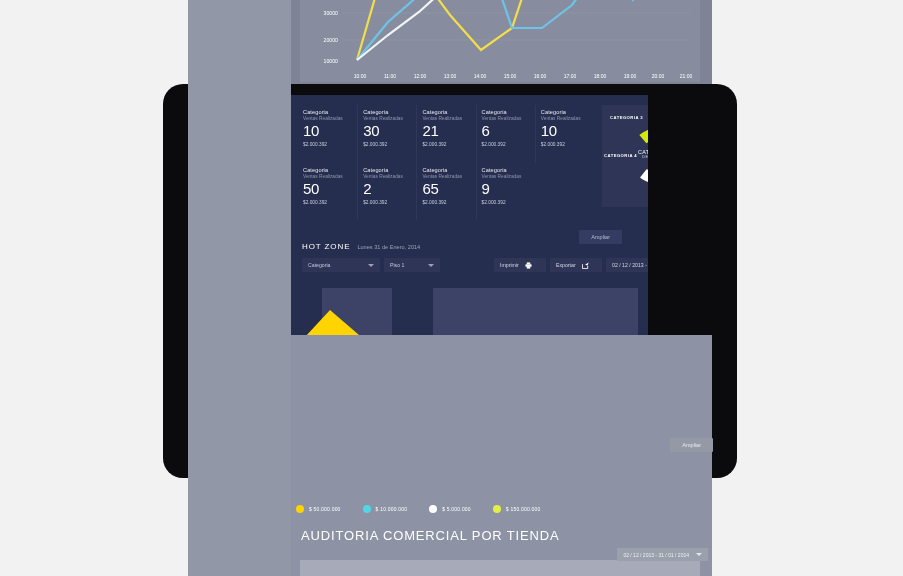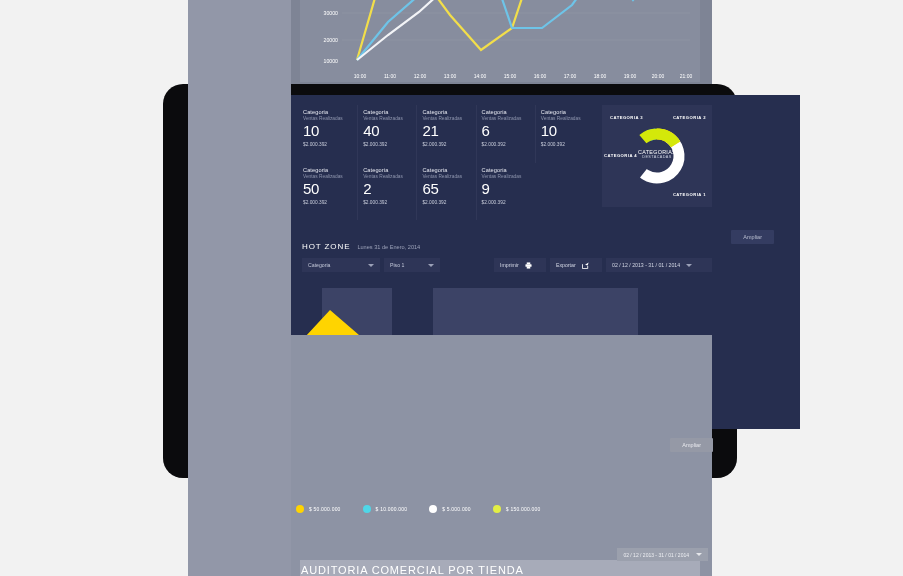--- a/index.html
+++ b/index.html
@@ -21,21 +21,21 @@
   .device-bottom {
     position: absolute; left: 163px; top: 414px;
     width: 574px; height: 64px;
     background: #b4b4b4;
     border-radius: 0 0 20px 20px;
   }
 
   
   .screen {
     position: absolute; left: 188px; top: 95px;
-    width: 612px; height: 334px;
+    width: 460px; height: 334px;
     background: #262e4f;
     overflow: hidden;
   }
 
   
   .page-top {
     position: absolute; left: 188px; top: 0;
     width: 524px; height: 95px;
     background: #7e8495;
   }
@@ -128,21 +128,21 @@
     position: absolute; left: 300px; top: 560px;
     width: 400px; height: 16px;
     background: #a7abb9;
   }
 
   .legend { position: absolute; left: 296px; top: 505px; display: flex; gap: 22px; }
   .lg { display: flex; align-items: center; gap: 5px; }
   .dot { width: 8px; height: 8px; border-radius: 50%; }
   .lg span { font-size: 5px; color: #ffffff; letter-spacing: .2px; }
 
-  .aud-title { position: absolute; left: 301px; top: 564px; font-size: 11px; color: #ffffff; letter-spacing: .85px; }
+  .aud-title { position: absolute; left: 301px; top: 528px; font-size: 13px; color: #ffffff; letter-spacing: .85px; }
   .aud-date {
     position: absolute; right: 195px; top: 548px;
     background: #9ba0ad; color: #edeef2; font-size: 5px;
     height: 13px; display: flex; align-items: center; padding: 0 6px; gap: 7px; border: none;
   }
   .amp-map { position: absolute; right: 190px; top: 438px; }
   .amp-chart { position: absolute; right: 190px; top: 87px; }
 </style>
 </head>
 <body>
@@ -195,21 +195,21 @@
       <div class="stats-grid">
         <div class="stat">
           <div class="t1">Categoria</div>
           <div class="t2">Ventas Realizadas</div>
           <div class="num">10</div>
           <div class="amt">$2.000.392</div>
         </div>
         <div class="stat">
           <div class="t1">Categoria</div>
           <div class="t2">Ventas Realizadas</div>
-          <div class="num">40</div>
+          <div class="num">30</div>
           <div class="amt">$2.000.392</div>
         </div>
         <div class="stat">
           <div class="t1">Categoria</div>
           <div class="t2">Ventas Realizadas</div>
           <div class="num">21</div>
           <div class="amt">$2.000.392</div>
         </div>
         <div class="stat">
           <div class="t1">Categoria</div>

